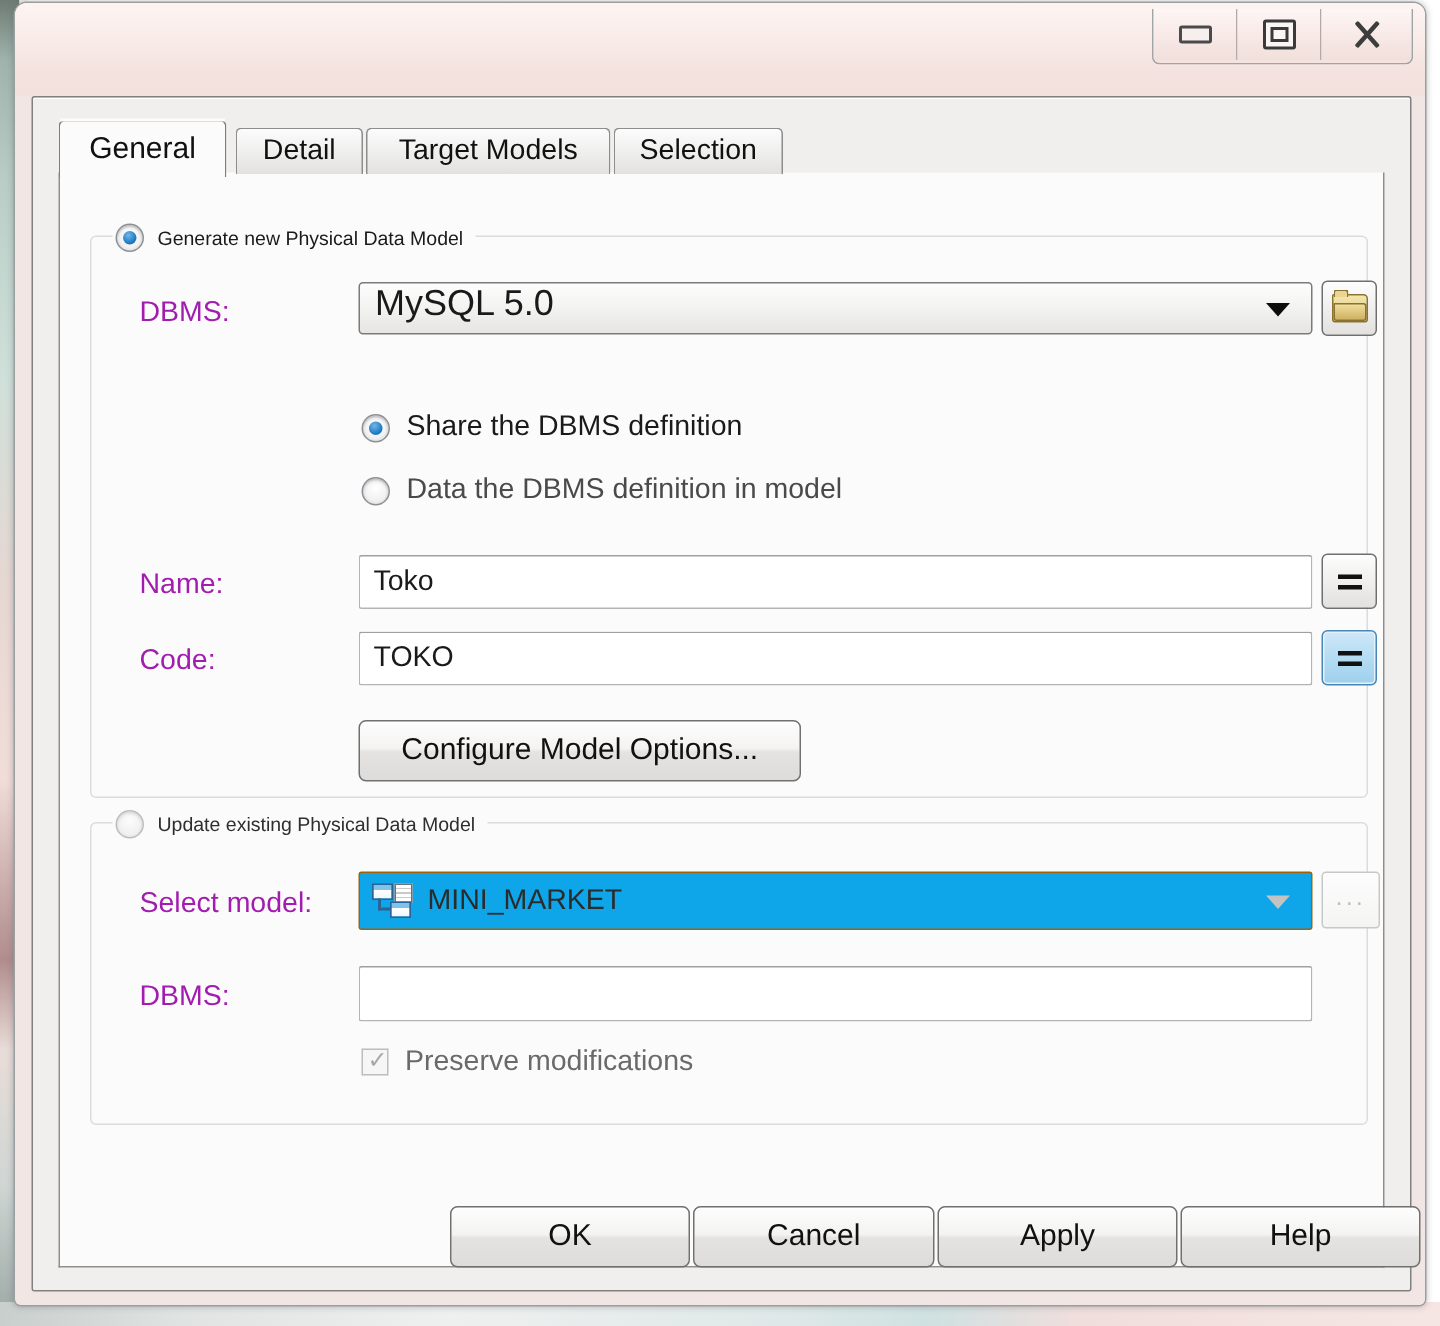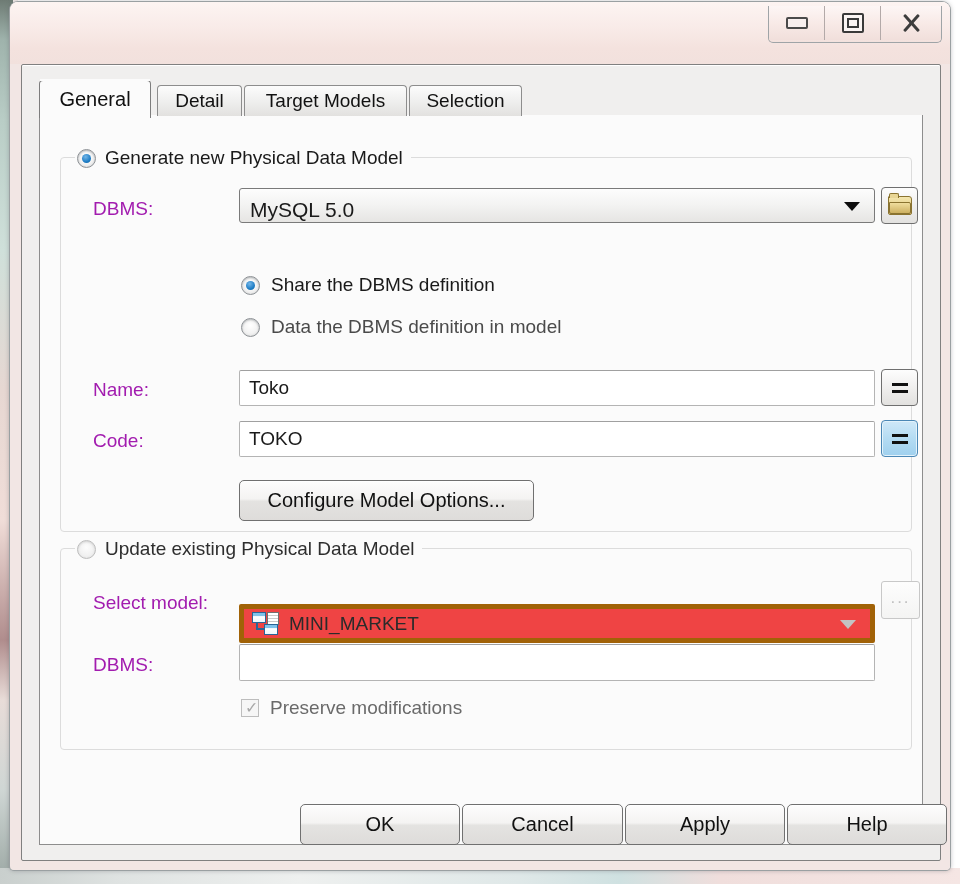--- a/index.html
+++ b/index.html
@@ -218,21 +218,21 @@
     top: -13px;
     left: 14px;
     height: 26px;
     display: flex;
     align-items: center;
     background: #fbfbfb;
     padding: 0 8px 0 2px;
     white-space: nowrap;
   }
   .group-legend .glabel {
-    font-size: 19px;
+    font-size: 13px;
     color: #1a1a1a;
     margin-left: 9px;
   }
 
   
   .radio {
     width: 19px; height: 19px;
     border-radius: 50%;
     box-sizing: border-box;
     flex: none;
@@ -289,51 +289,50 @@
     white-space: nowrap;
     overflow: hidden;
   }
   .combo {
     position: absolute;
     box-sizing: border-box;
     border: 1px solid #7a7a7a;
     border-radius: 3px;
     background: linear-gradient(to bottom, #fdfdfd 0%, #f3f3f2 48%, #e6e5e3 100%);
     display: flex;
-    align-items: flex-end;
+    align-items: flex-start;
     padding: 0 10px;
-    font-size: 21px;
+    font-size: 24px;
     color: #1a1a1a;
     white-space: nowrap;
     overflow: hidden;
   }
   .combo .arrow {
     position: absolute;
     right: 14px;
     top: 50%;
     margin-top: -4px;
     width: 0; height: 0;
     border-left: 8px solid transparent;
     border-right: 8px solid transparent;
     border-top: 9px solid #0d0d0d;
   }
   .combo-flat {
     position: absolute;
     box-sizing: border-box;
-    border: 5px solid #a16207;
+    border: 1px solid #a16207;
     border-radius: 2px;
-    background: #ef4444;
+    background: #0ea5e9;
     display: flex;
     align-items: center;
     padding: 0 8px;
     font-size: 19px;
     color: #2b2b2b;
     white-space: nowrap;
     overflow: hidden;
-    margin-top: 23px;
   }
   .combo-flat .arrow-dim {
     position: absolute;
     right: 14px;
     top: 50%;
     margin-top: -4px;
     width: 0; height: 0;
     border-left: 8px solid transparent;
     border-right: 8px solid transparent;
     border-top: 9px solid #c3c3c3;

